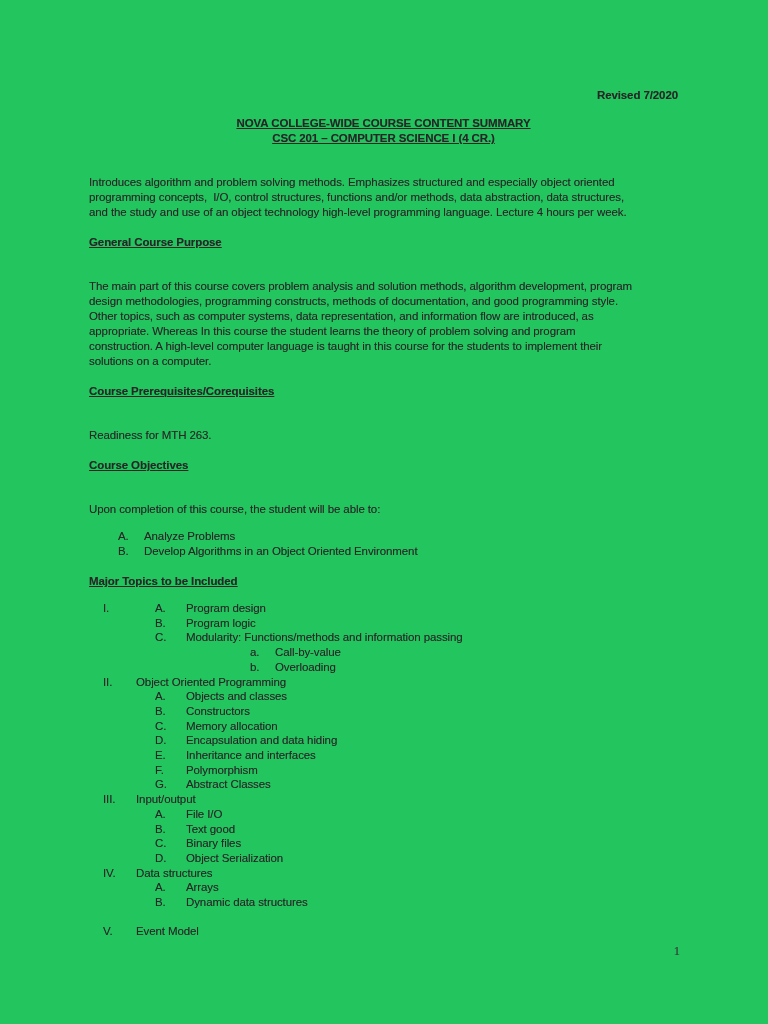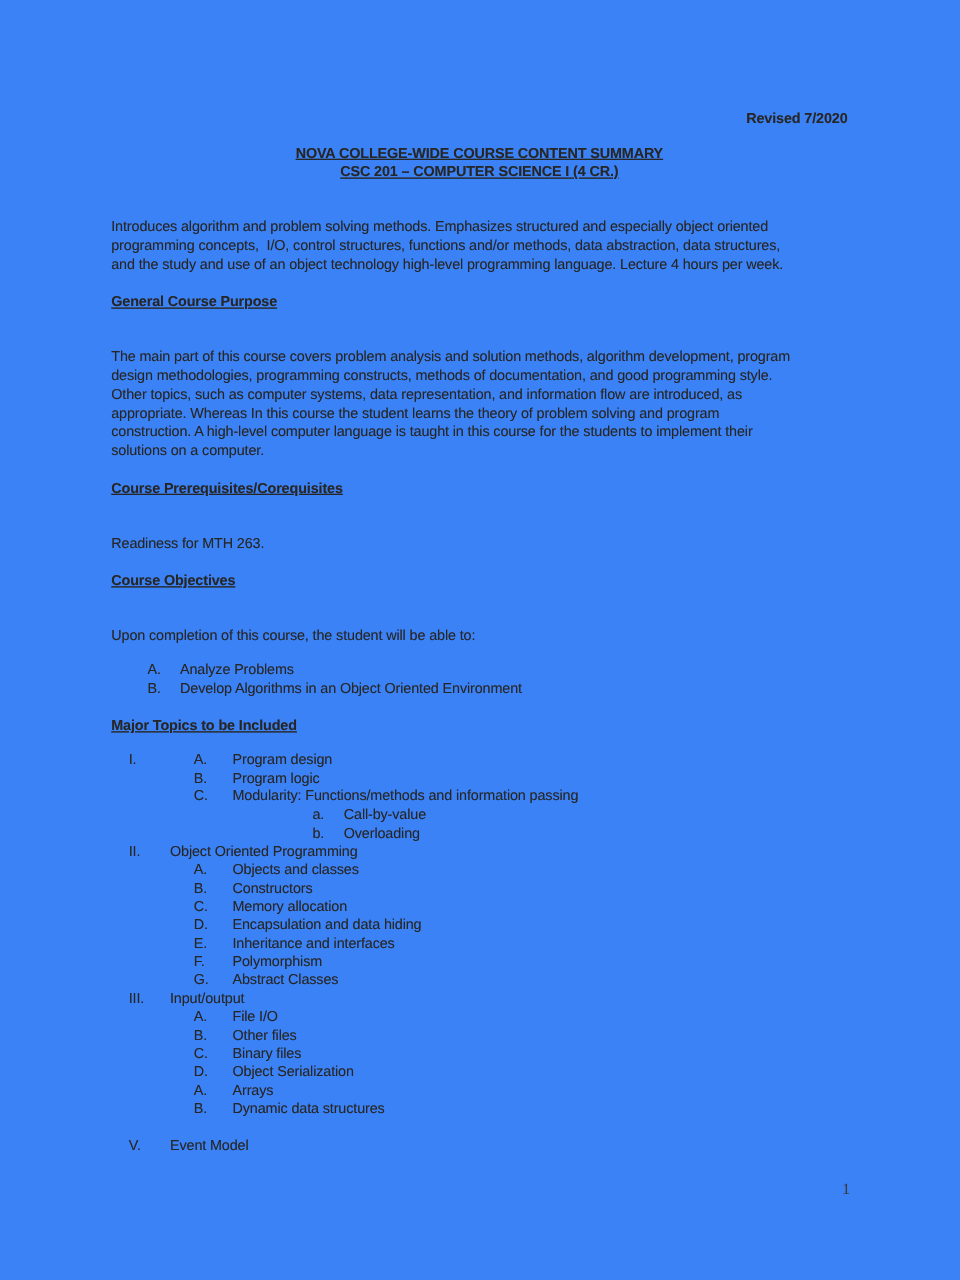--- a/index.html
+++ b/index.html
@@ -4,21 +4,21 @@
 <style>
   html, body {
     margin: 0;
     padding: 0;
     background: #ffffff;
   }
   .page {
     position: relative;
     width: 768px;
     height: 1024px;
-    background: #3b82f6;
+    background: #22c55e;
     overflow: hidden;
     font-family: "Liberation Sans", sans-serif;
     font-size: 11.5px;
     line-height: 15px;
     color: #262626;
     letter-spacing: -0.1px;
     text-shadow: 0 0 0.5px rgba(60,60,60,0.45);
   }
   .content {
     position: absolute;
@@ -179,29 +179,33 @@
         <div class="row lvl1">
           <span class="lbl">III.</span>
           <span class="txt">Input/output</span>
         </div>
         <div class="row lvl2">
           <span class="lbl">A.</span>
           <span class="txt">File I/O</span>
         </div>
         <div class="row lvl2">
           <span class="lbl">B.</span>
-          <span class="txt">Other files</span>
+          <span class="txt">Text good</span>
         </div>
         <div class="row lvl2">
           <span class="lbl">C.</span>
           <span class="txt">Binary files</span>
         </div>
         <div class="row lvl2">
           <span class="lbl">D.</span>
           <span class="txt">Object Serialization</span>
+        </div>
+        <div class="row lvl1">
+          <span class="lbl">IV.</span>
+          <span class="txt">Data structures</span>
         </div>
         <div class="row lvl2">
           <span class="lbl">A.</span>
           <span class="txt">Arrays</span>
         </div>
         <div class="row lvl2">
           <span class="lbl">B.</span>
           <span class="txt">Dynamic data structures</span>
         </div>
         <div class="row lvl1 gap-before">

